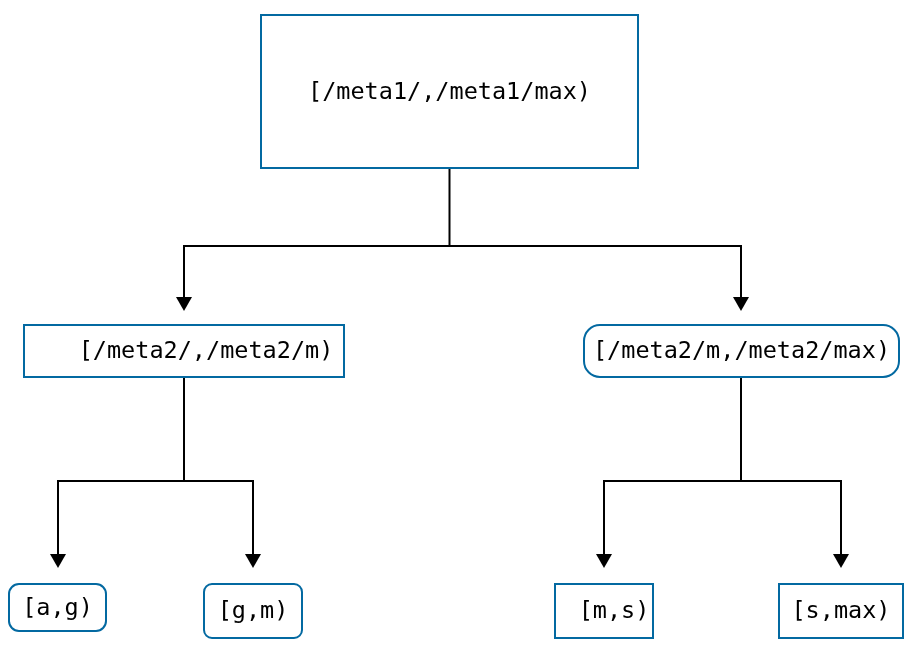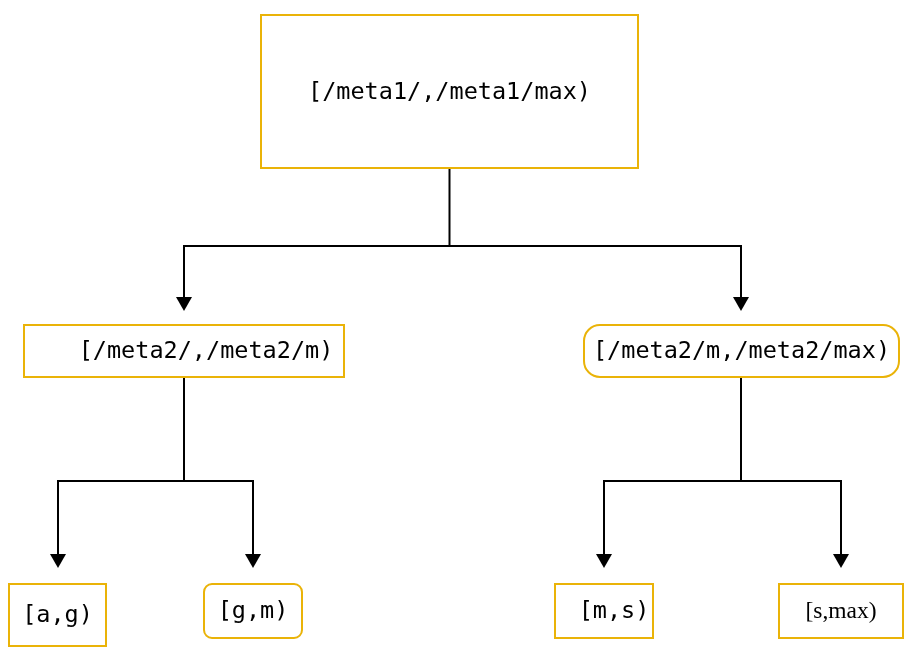--- a/index.html
+++ b/index.html
@@ -18,37 +18,37 @@
   .connector-layer {
     position: absolute;
     left: 0;
     top: 0;
     width: 912px;
     height: 652px;
   }
   .node {
     position: absolute;
     box-sizing: border-box;
-    border: 2px solid #eab308;
+    border: 2px solid #0369a1;
     background: #ffffff;
     color: #000000;
     font-size: 23.5px;
     line-height: 1;
     display: flex;
     align-items: center;
     justify-content: center;
     white-space: nowrap;
   }
   .node-root   { left: 260px; top: 14px;  width: 379px; height: 155px; }
   .node-l2a    { left: 23px;  top: 324px; width: 322px; height: 54px; padding-left: 44px; }
   .node-l2b    { left: 583px; top: 324px; width: 317px; height: 54px; border-radius: 17px; }
-  .node-leaf00 { left: 8px;   top: 583px; width: 99px;  height: 64px; }
+  .node-leaf00 { left: 8px;   top: 583px; width: 99px;  height: 49px; border-radius: 11px; }
   .node-leaf01 { left: 203px; top: 583px; width: 100px; height: 56px; border-radius: 9px; }
   .node-leaf10 { left: 554px; top: 583px; width: 100px; height: 56px; padding-left: 20px; }
-  .node-leaf11 { left: 778px; top: 583px; width: 126px; height: 56px; font-family: Liberation Serif, serif; }
+  .node-leaf11 { left: 778px; top: 583px; width: 126px; height: 56px; }
   .edge {
     stroke: #000000;
     stroke-width: 2;
     fill: none;
   }
   .arrowhead {
     fill: #000000;
     stroke: none;
   }
 </style>

